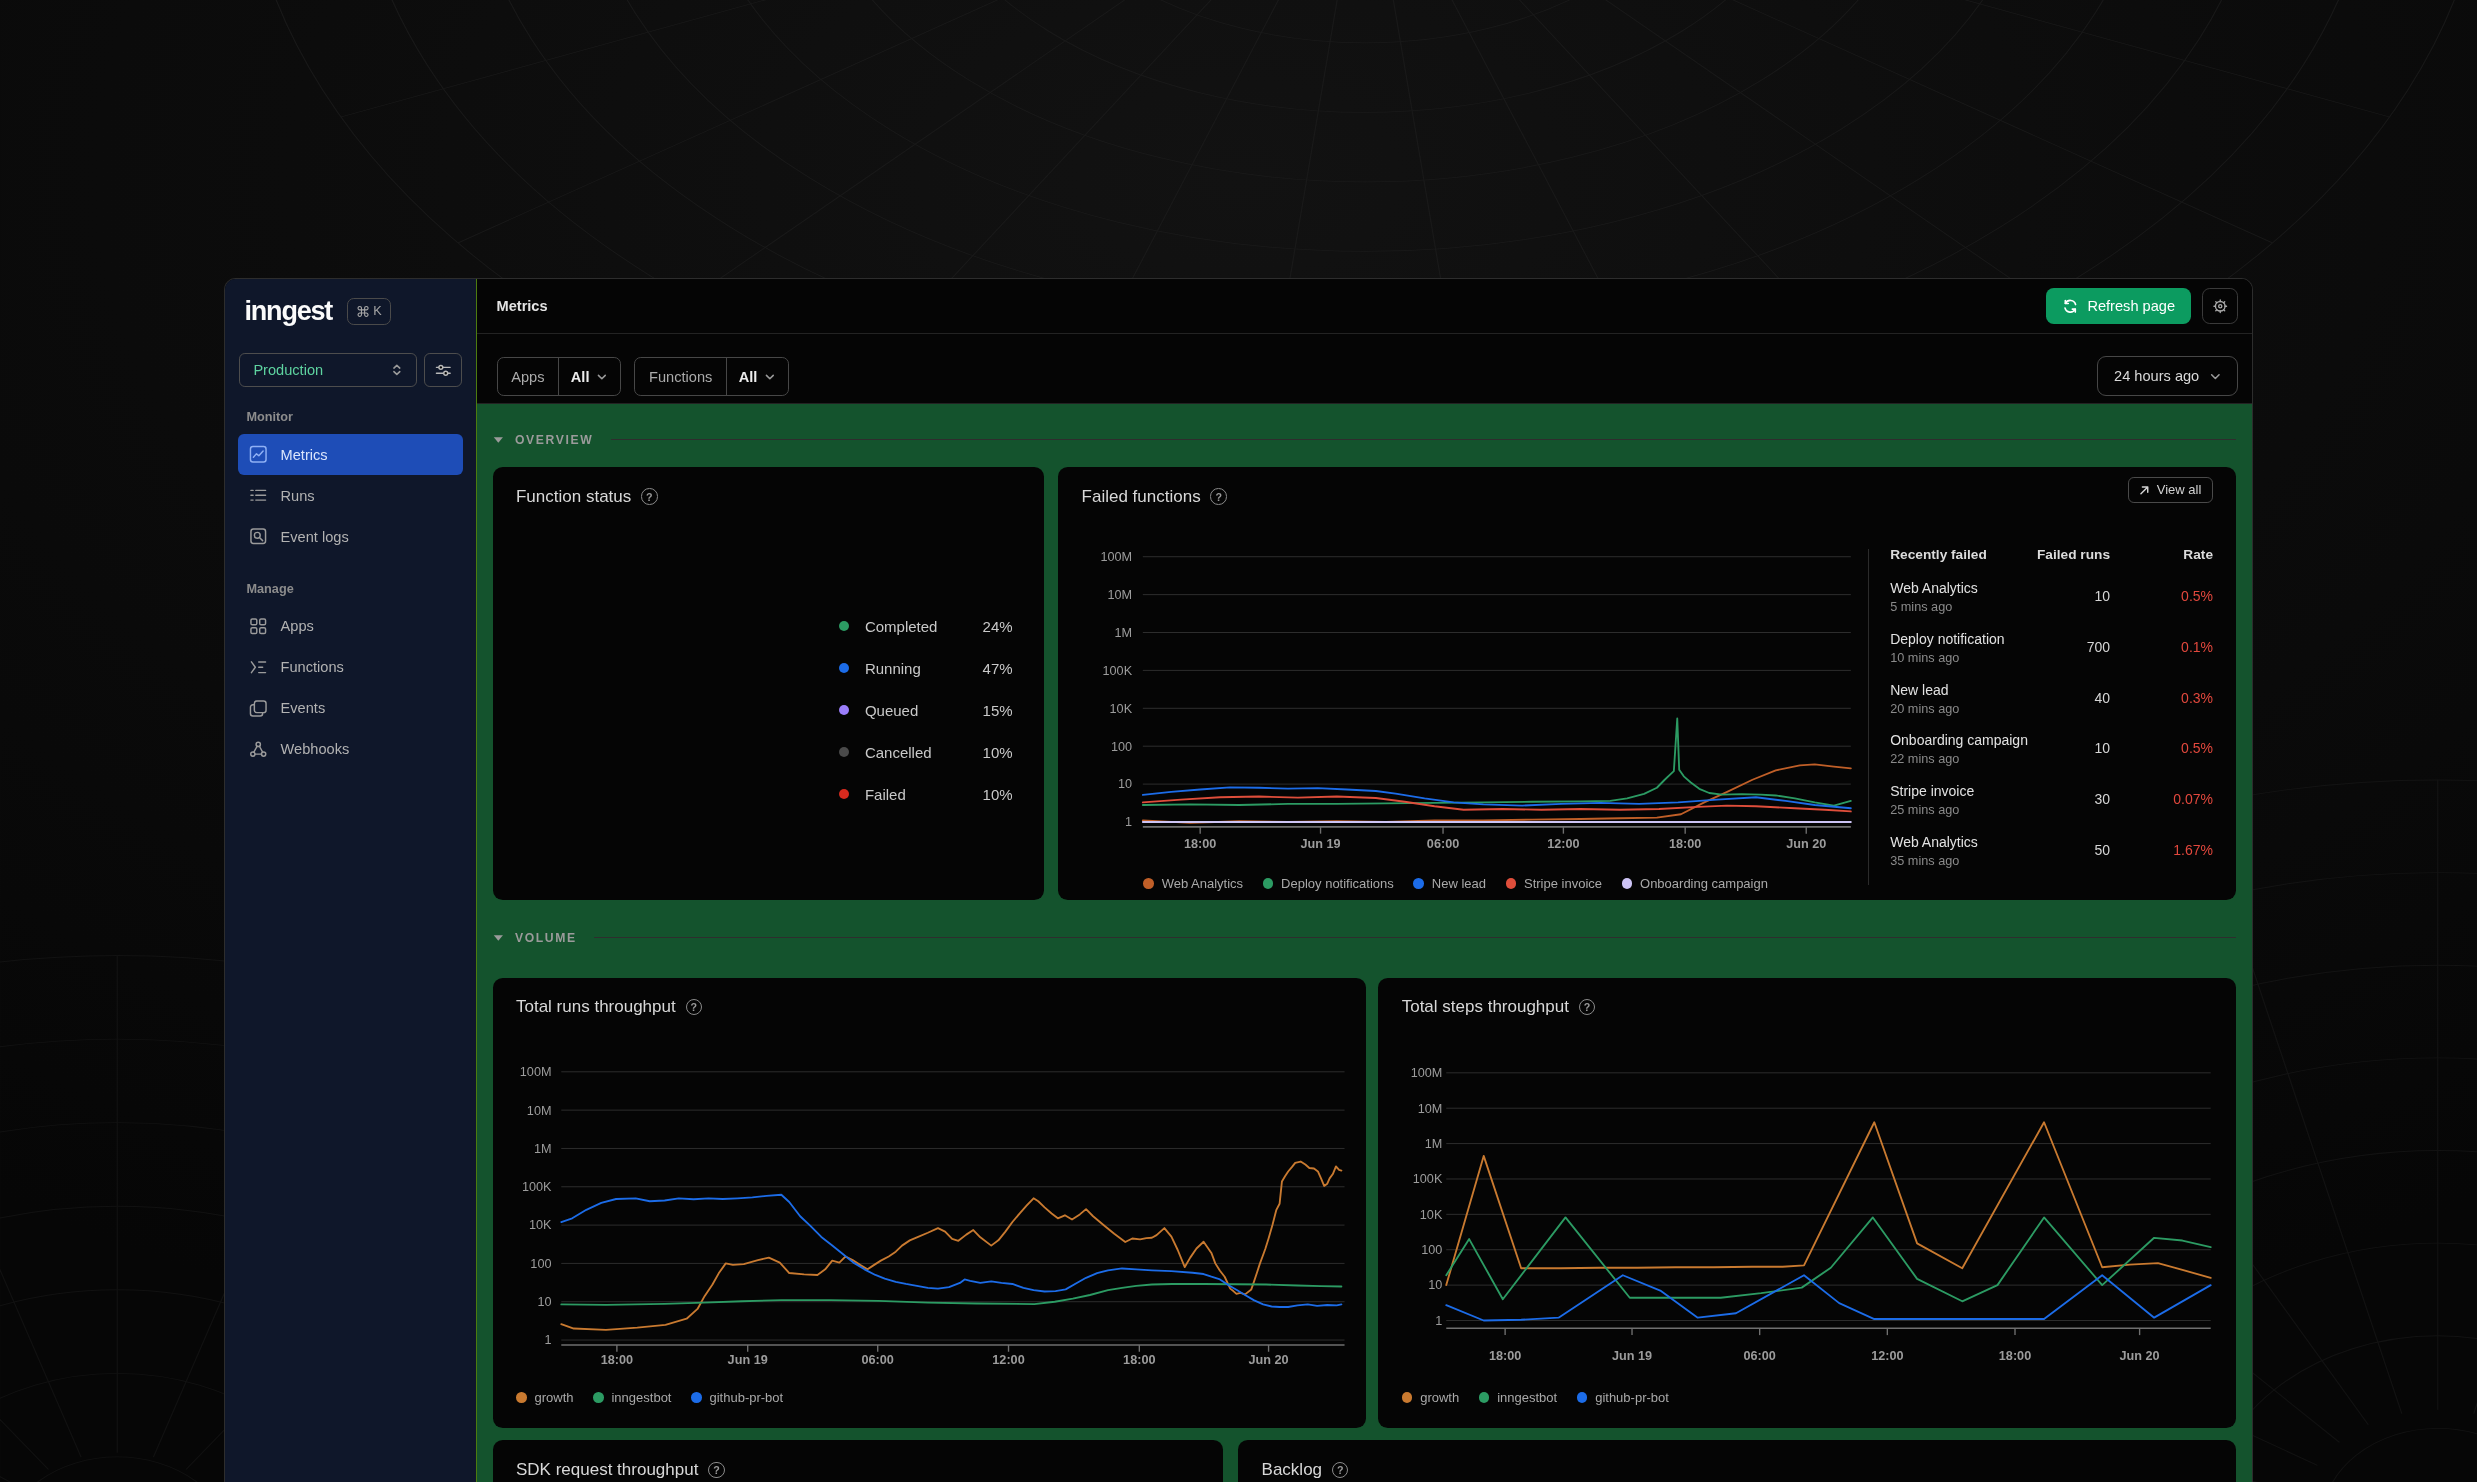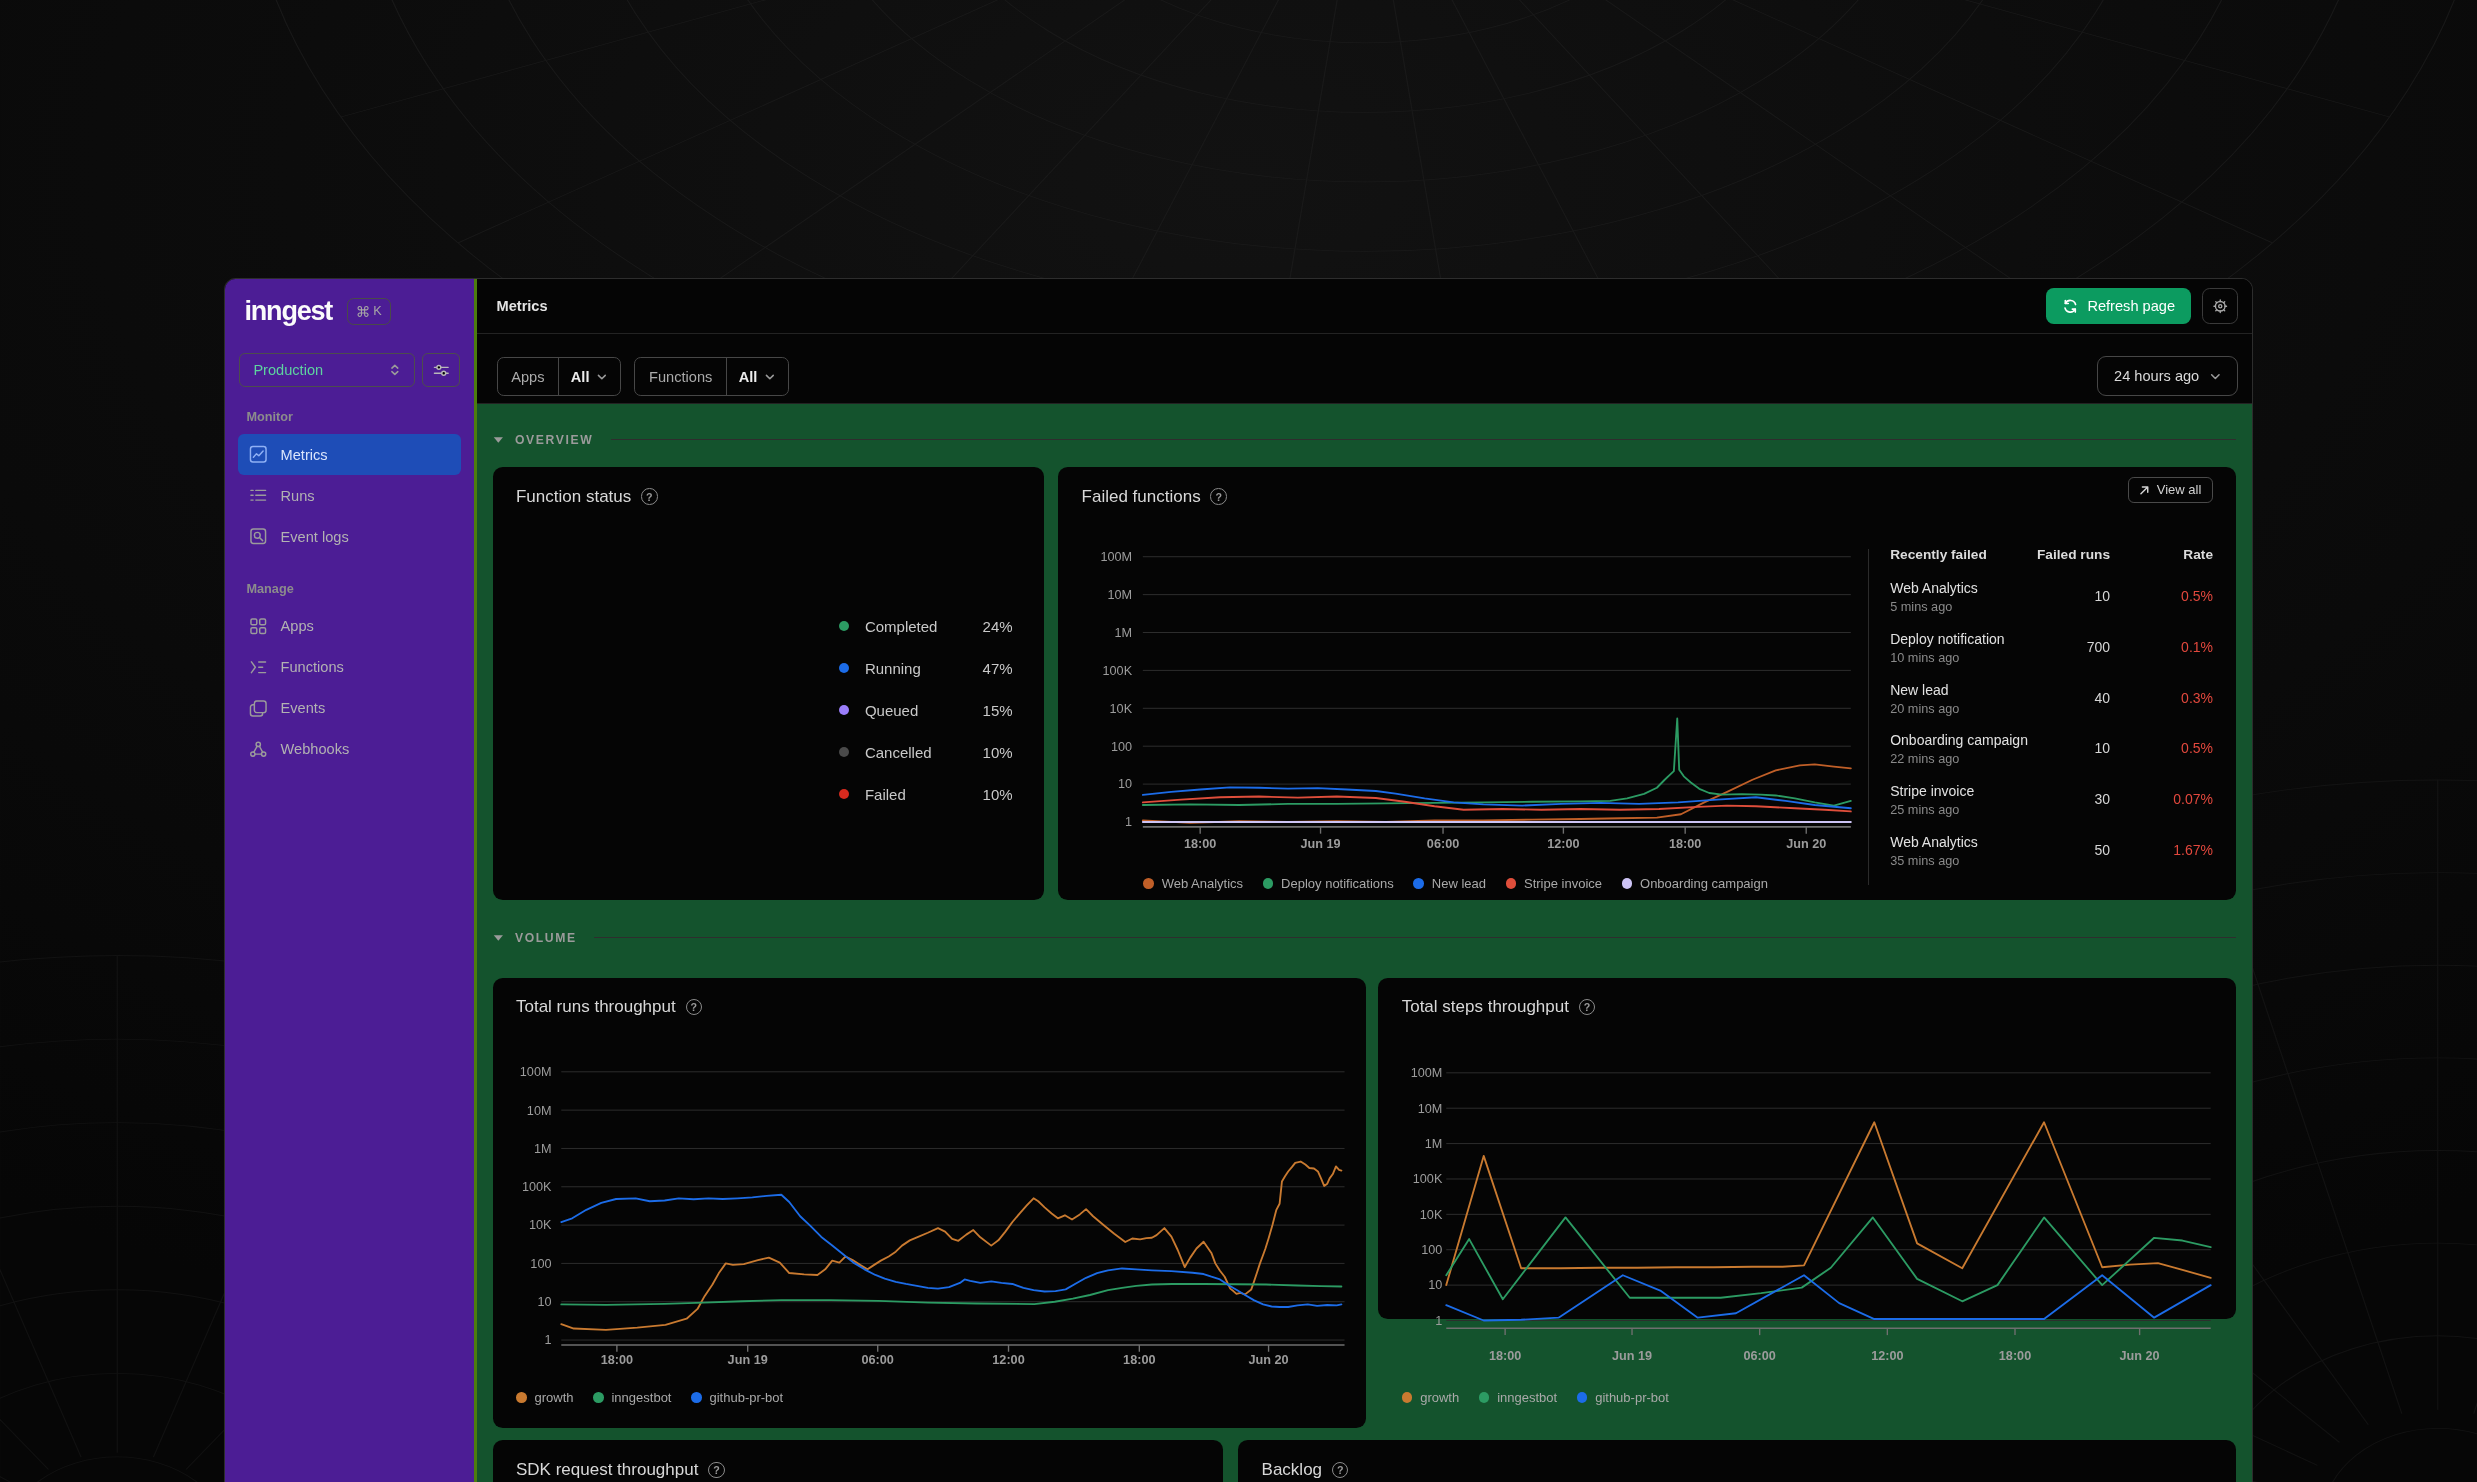--- a/index.html
+++ b/index.html
@@ -6,21 +6,21 @@
   html,body { width:2477px; height:1482px; overflow:hidden; background:#0a0a0a;
     font-family:"Liberation Sans", sans-serif; -webkit-font-smoothing:antialiased; }
   .mesh { position:absolute; left:0; top:0; width:2477px; height:1482px; }
 
   
   .window { position:absolute; left:224px; top:278px; width:2029px; height:1204px;
     background:#040404; border:1px solid #2d2d2d; border-bottom:none;
     border-radius:11.7px 11.7px 0 0; display:flex; overflow:hidden; }
 
   
-  .sidebar { width:252px; flex:0 0 252px; background:#4c1d95; border-right:3px solid #4d7c0f;
+  .sidebar { width:252px; flex:0 0 252px; background:#0f172a; border-right:1px solid #4d7c0f;
     position:relative; }
   .logo-row { display:flex; align-items:center; gap:14.6px; padding:17.6px 0 0 19.5px; height:47px; }
   .logo { color:#fbfbfb; font-size:27px; font-weight:700; letter-spacing:-1.2px; }
   .kbd-badge { display:inline-flex; align-items:center; justify-content:center; gap:2.9px;
     min-width:44px; height:27px; border:1px solid #4a4a4a; border-radius:6.8px;
     color:#a6a6a6; font-size:12.7px; padding:0 7.8px; }
   .kbd-badge .cmd { font-size:14.6px; }
   .env-row { display:flex; gap:7.8px; padding:27px 13.7px 0 13.7px; }
   .env-select { flex:1; height:34px; border:1px solid #4d4d4d; border-radius:5.9px; background:none;
     display:flex; align-items:center; justify-content:space-between; padding:0 11.7px 0 13.7px;
@@ -70,21 +70,21 @@
   .card-title { position:absolute; left:23.4px; top:19.5px; display:flex; align-items:center; gap:9.8px;
     color:#d8d8d8; font-size:17px; }
   .help { width:16.6px; height:16.6px; border-radius:50%; border:1.4px solid #8a8a8a; color:#9a9a9a;
     font-size:10.7px; display:inline-flex; align-items:center; justify-content:center; font-weight:700; }
 
   
   .row1 .c1 { width:551px; height:433px; margin-right:14.6px; }
   .row1 .c2 { flex:1; height:433px; }
   .row2 { margin-top:56px; }
   .row2 .c1 { width:873px; height:450px; margin-right:12.7px; }
-  .row2 .c2 { flex:1; height:341px; }
+  .row2 .c2 { flex:1; height:450px; }
   .row3 { margin-top:12.7px; }
   .row3 .c1 { width:730px; height:293px; margin-right:15.6px; }
   .row3 .c2 { flex:1; height:293px; }
 
   
   .donut-wrap { position:absolute; left:16.6px; top:102px; width:283px; height:283px; }
   .donut-center { position:absolute; left:0; top:0; width:100%; height:100%;
     display:flex; flex-direction:column; align-items:center; justify-content:center; gap:5.9px; }
   .donut-center .dc1 { color:#cbcbcb; font-size:15px; }
   .donut-center .dc2 { color:#f2f2f2; font-size:26px; font-weight:700; }

